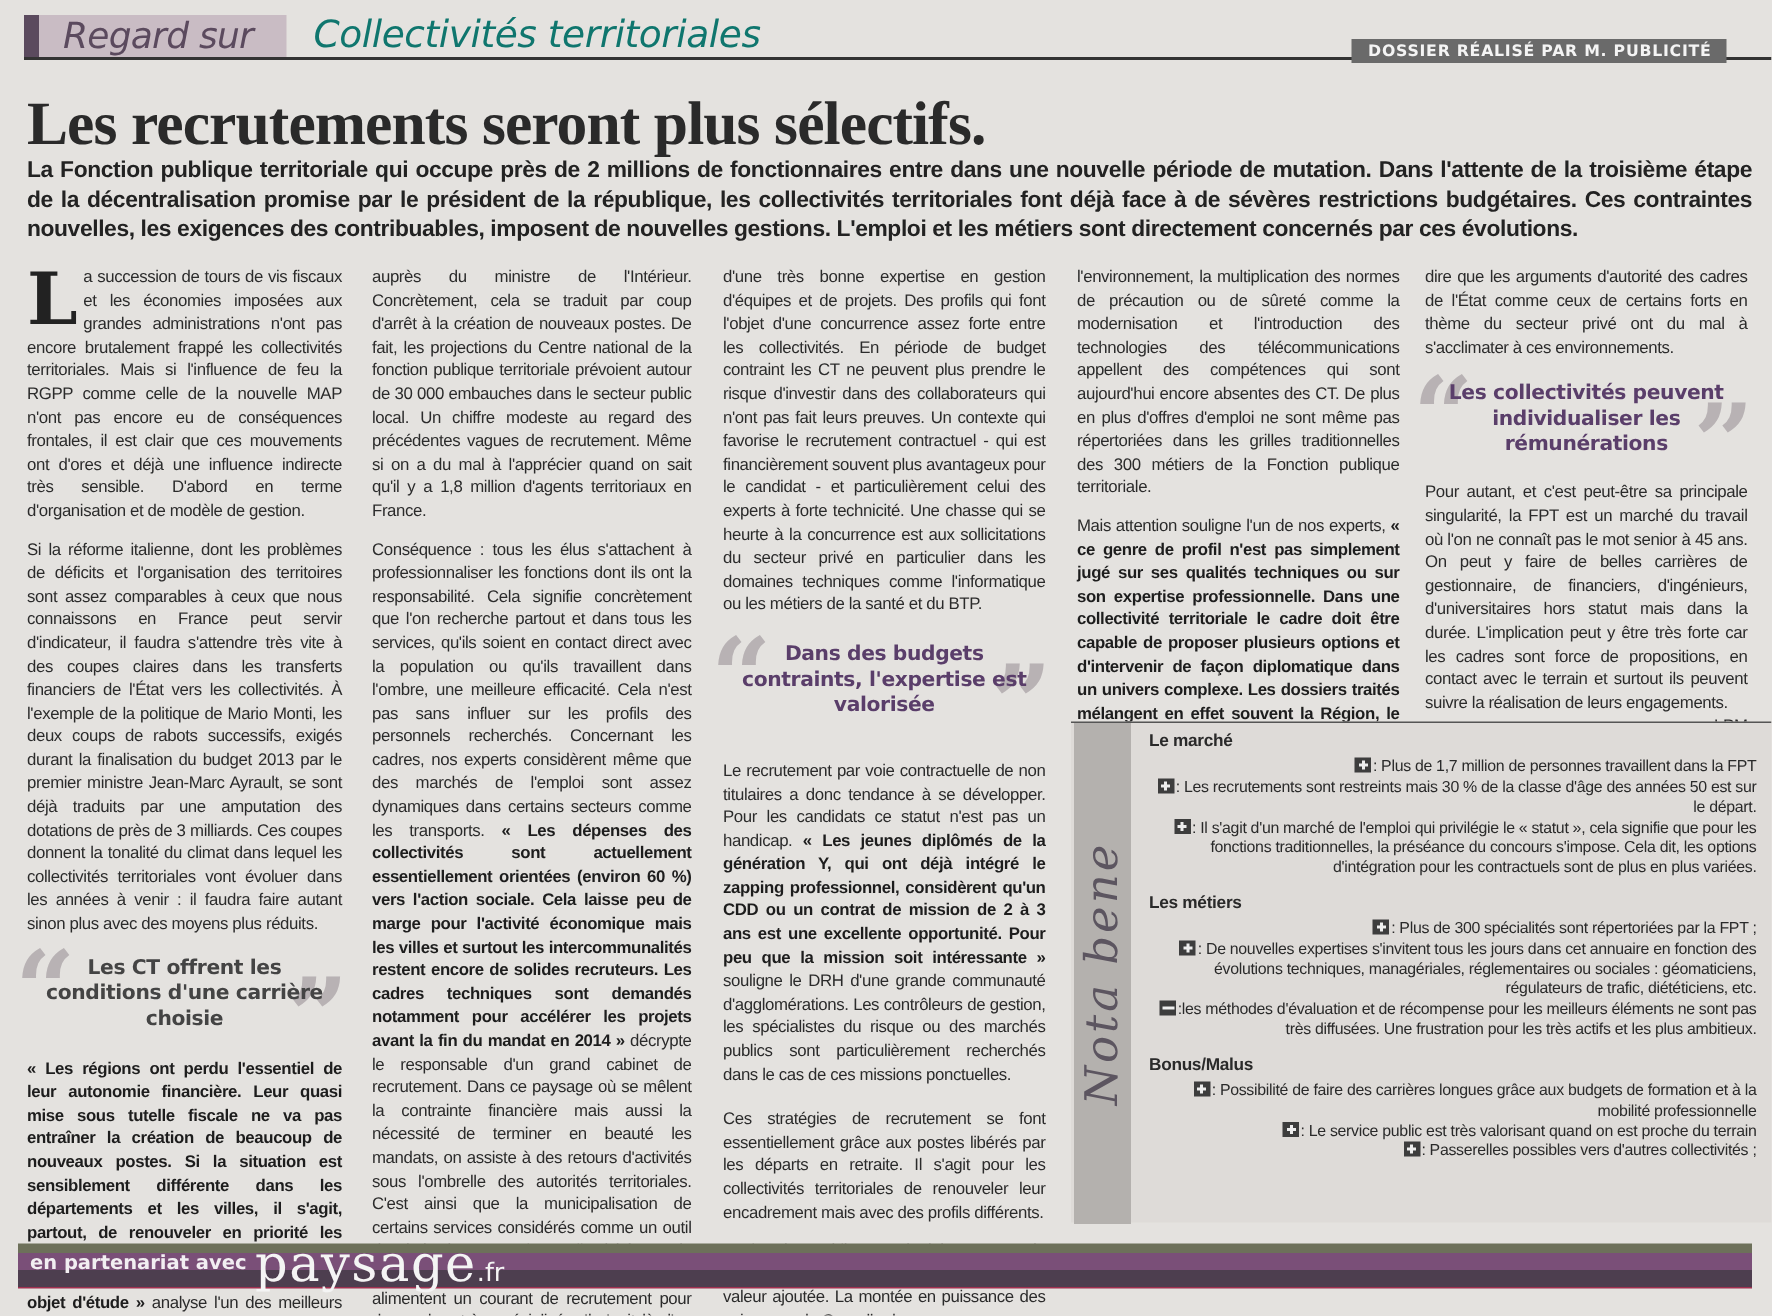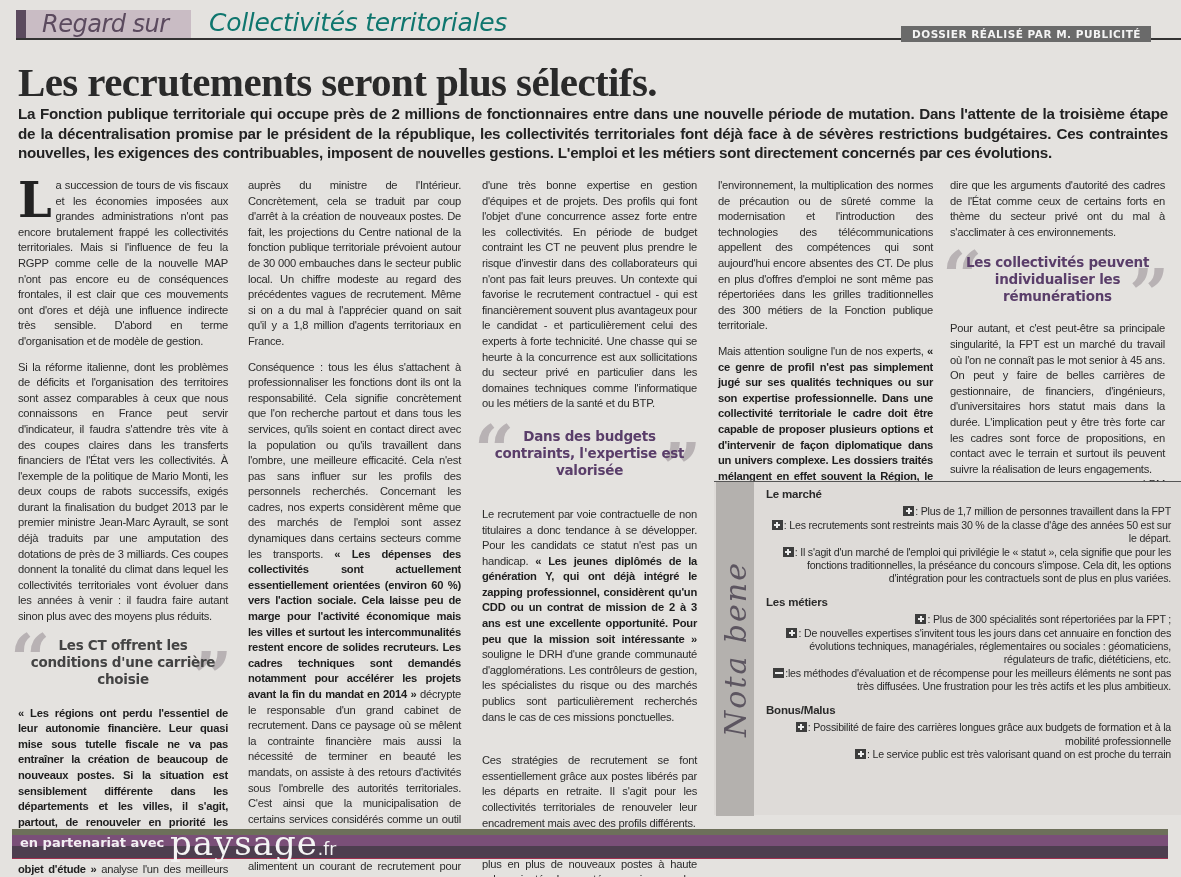--- a/index.html
+++ b/index.html
@@ -172,21 +172,21 @@
   </div>
 
   <div class="col c3">
     <p>d'une très bonne expertise en gestion d'équipes et de projets. Des profils qui font l'objet d'une concurrence assez forte entre les collectivités. En période de budget contraint les CT ne peuvent plus prendre le risque d'investir dans des collaborateurs qui n'ont pas fait leurs preuves. Un contexte qui favorise le recrutement contractuel - qui est financièrement souvent plus avantageux pour le candidat - et particulièrement celui des experts à forte technicité. Une chasse qui se heurte à la concurrence est aux sollicitations du secteur privé en particulier dans les domaines techniques comme l'informatique ou les métiers de la santé et du BTP.</p>
     <div class="pullquote violet" style="margin:16px 0 28px 0;">
       <span class="pq-open">“</span>
       <span class="pq-text">Dans des budgets contraints, l'expertise est valorisée</span>
       <span class="pq-close">”</span>
     </div>
     <p><span>Le recrutement par voie contractuelle de non titulaires a donc tendance à se développer. Pour les candidats ce statut n'est pas un handicap. </span><b>« Les jeunes diplômés de la génération Y, qui ont déjà intégré le zapping professionnel, considèrent qu'un CDD ou un contrat de mission de 2 à 3 ans est une excellente opportunité. Pour peu que la mission soit intéressante »</b><span> souligne le DRH d'une grande communauté d'agglomérations. Les contrôleurs de gestion, les spécialistes du risque ou des marchés publics sont particulièrement recherchés dans le cas de ces missions ponctuelles.</span></p>
-    <p style="margin-top:28px;">Ces stratégies de recrutement se font essentiellement grâce aux postes libérés par les départs en retraite. Il s'agit pour les collectivités territoriales de renouveler leur encadrement mais avec des profils différents.</p>
+    <p style="margin-top:14px;">Ces stratégies de recrutement se font essentiellement grâce aux postes libérés par les départs en retraite. Il s'agit pour les collectivités territoriales de renouveler leur encadrement mais avec des profils différents.</p>
     <p>La fonction publique territoriale propose de plus en plus de nouveaux postes à haute valeur ajoutée. La montée en puissance des exigences du Grenelle de</p>
   </div>
 
   <div class="col c4">
     <p>l'environnement, la multiplication des normes de précaution ou de sûreté comme la modernisation et l'introduction des technologies des télécommunications appellent des compétences qui sont aujourd'hui encore absentes des CT. De plus en plus d'offres d'emploi ne sont même pas répertoriées dans les grilles traditionnelles des 300 métiers de la Fonction publique territoriale.</p>
     <p><span>Mais attention souligne l'un de nos experts, </span><b>« ce genre de profil n'est pas simplement jugé sur ses qualités techniques ou sur son expertise professionnelle. Dans une collectivité territoriale le cadre doit être capable de proposer plusieurs options et d'intervenir de façon diplomatique dans un univers complexe. Les dossiers traités mélangent en effet souvent la Région, le Département ou l'intercommunalité »</b><span>. Autant</span></p>
   </div>
 
   <div class="col c5">
     <p>dire que les arguments d'autorité des cadres de l'État comme ceux de certains forts en thème du secteur privé ont du mal à s'acclimater à ces environnements.</p>
@@ -212,20 +212,21 @@
       <div class="nota-sec">
         <div class="nota-head">Les métiers</div>
         <div class="nota-item"><span class="pm plus"></span><span>: Plus de 300 spécialités sont répertoriées par la FPT ;</span></div>
         <div class="nota-item"><span class="pm plus"></span><span>: De nouvelles expertises s'invitent tous les jours dans cet annuaire en fonction des évolutions techniques, managériales, réglementaires ou sociales : géomaticiens, régulateurs de trafic, diététiciens, etc.</span></div>
         <div class="nota-item"><span class="pm minus"></span><span>:les méthodes d'évaluation et de récompense pour les meilleurs éléments ne sont pas très diffusées. Une frustration pour les très actifs et les plus ambitieux.</span></div>
       </div>
       <div class="nota-sec">
         <div class="nota-head">Bonus/Malus</div>
         <div class="nota-item hang" style="padding-left:12px;text-indent:-12px;"><span class="pm plus"></span><span>: Possibilité de faire des carrières longues grâce aux budgets de formation et à la mobilité professionnelle</span></div>
         <div class="nota-item hang"><span class="pm plus"></span><span>: Le service public est très valorisant quand on est proche du terrain</span></div>
+        <div class="nota-item hang"><span class="pm plus"></span><span>: Passerelles possibles vers d'autres collectivités ;</span></div>
       </div>
     </div>
   </div>
 
   <div class="footer">
     <span class="footer-text">en partenariat avec</span>
     <span class="footer-logo"><span>paysage</span><small>.fr</small></span>
   </div>
 
 </div>

